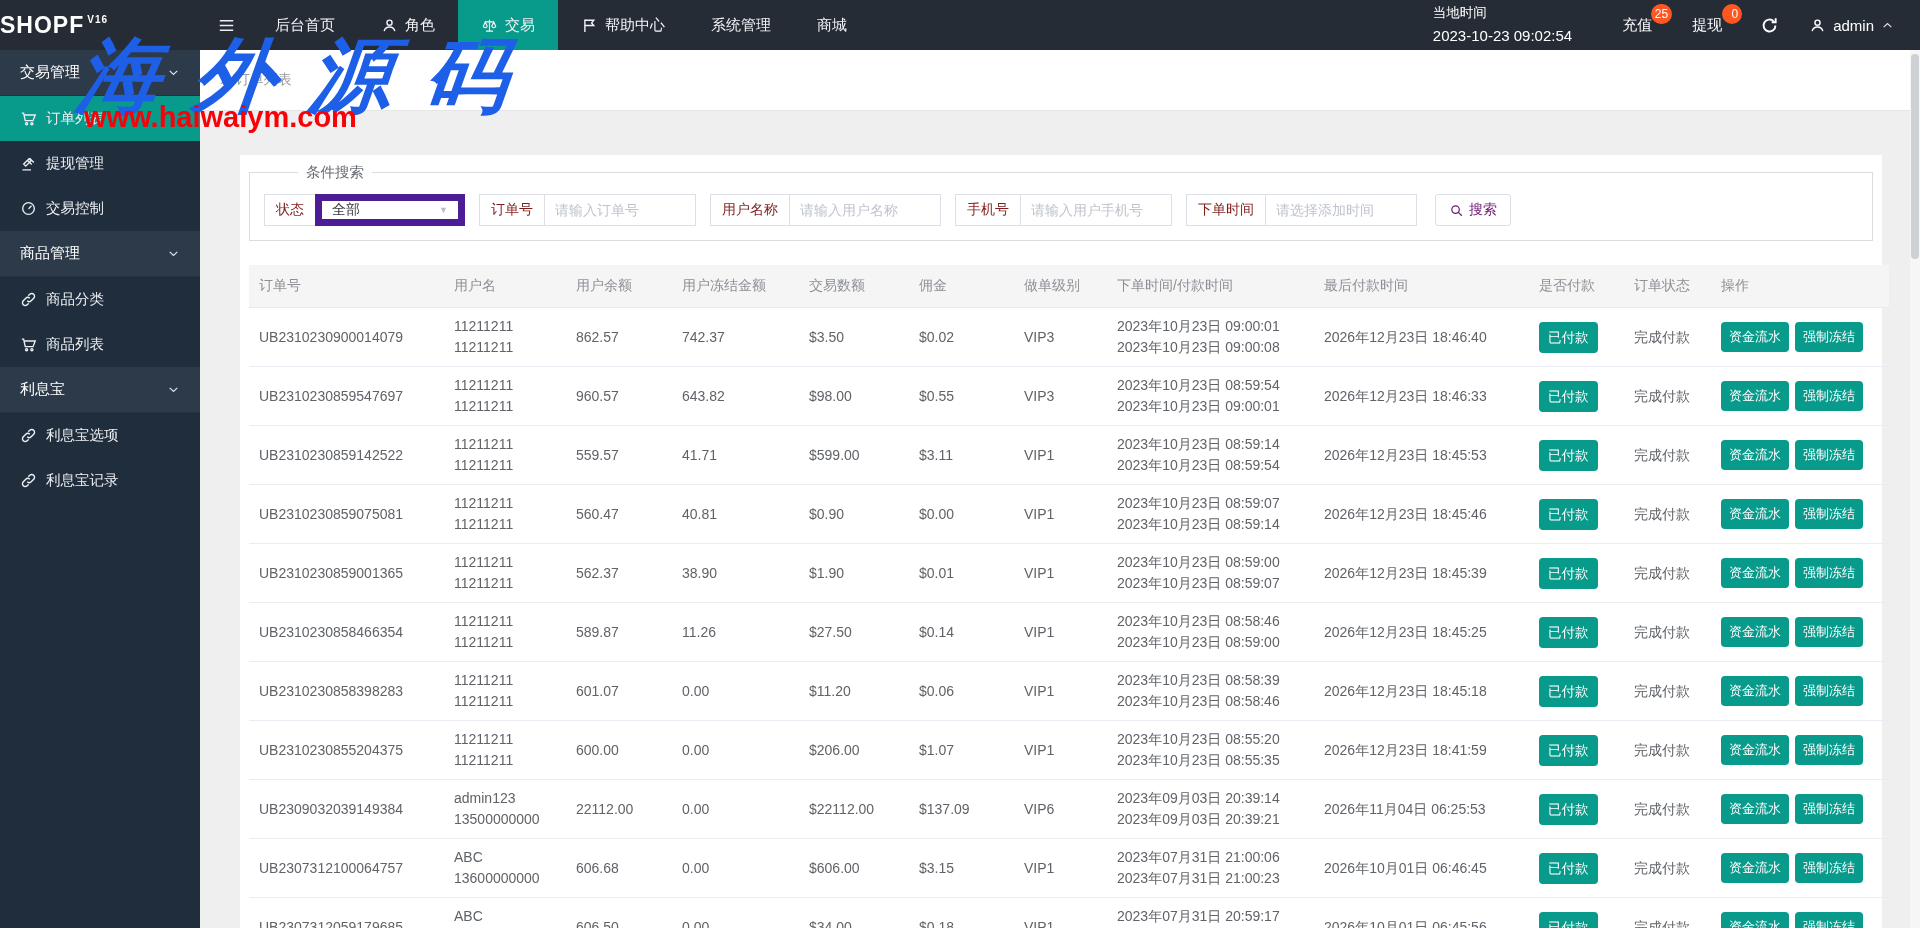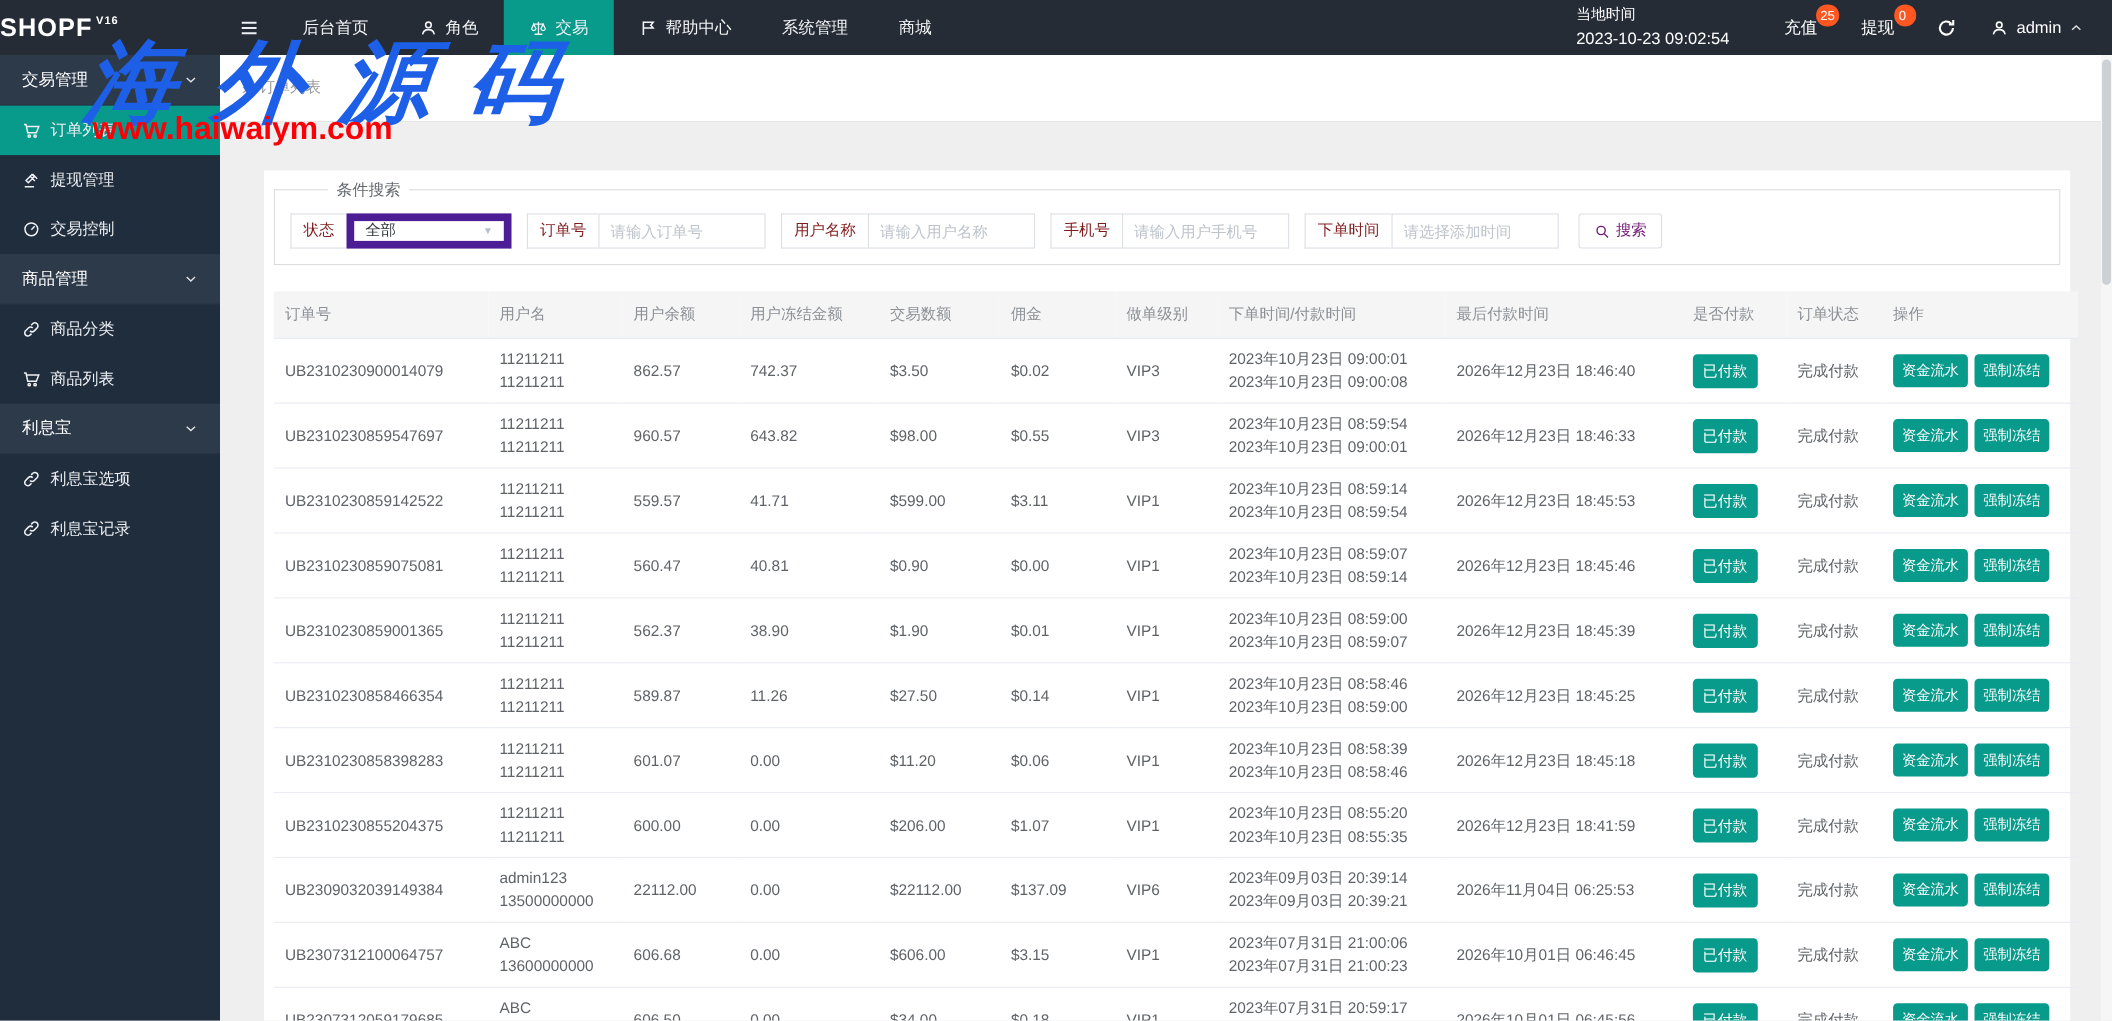--- a/index.html
+++ b/index.html
@@ -11,21 +11,21 @@
   .logo { width:200px; display:flex; align-items:center; justify-content:flex-start; color:#fff; font-size:23px; font-weight:bold; letter-spacing:1px; }
   .logo sup { font-size:10px; font-weight:bold; margin-left:3px; transform:translateY(-6px); }
   .hamburger { width:52px; display:flex; align-items:center; justify-content:center; color:#eceff3; cursor:pointer; }
   .topnav { display:flex; align-items:stretch; }
   .nav-item { display:flex; align-items:center; gap:7px; padding:0 23px; color:#f2f3f5; font-size:15px; cursor:pointer; white-space:nowrap; }
   .nav-item.active { background:#089a8b; }
   .header-right { margin-left:auto; display:flex; align-items:stretch; color:#fff; }
   .time-block { display:flex; flex-direction:column; justify-content:center; text-align:left; padding:16px 30px; font-size:13.5px; line-height:1.55; }
   .time-block .tv { font-size:15px; }
   .header-chip { position:relative; display:flex; align-items:center; padding:0 20px; font-size:15px; cursor:pointer; }
-  .chip-badge { position:absolute; top:4px; right:0px; background:#ff5722; color:#fff; min-width:20px; height:20px; line-height:20px; border-radius:10px; font-size:12px; text-align:left; padding:0 4px; font-style:normal; }
+  .chip-badge { position:absolute; top:4px; right:0px; background:#ff5722; color:#fff; min-width:20px; height:20px; line-height:20px; border-radius:10px; font-size:12px; text-align:right; padding:0 4px; font-style:normal; }
   .refresh-btn { display:flex; align-items:center; padding:0 18px; cursor:pointer; }
   .admin-menu { display:flex; align-items:center; gap:7px; padding:0 26px 0 12px; font-size:15px; cursor:pointer; }
   .icon { display:inline-flex; width:17px; height:17px; }
   .icon svg { width:100%; height:100%; }
   .icon.big { width:19px; height:19px; }
   .sb-caret { width:13px; height:13px; opacity:.85; }
 
   
   .sidebar { position:absolute; top:50px; left:0; bottom:0; width:200px; background:#1f2d3d; z-index:9; }
   .sb-group { height:46px; display:flex; align-items:center; justify-content:space-between; padding:0 20px; color:#ffffff; font-size:15px; background:#2d3a4a; cursor:pointer; border-bottom:1px solid rgba(0,0,0,.12); }

